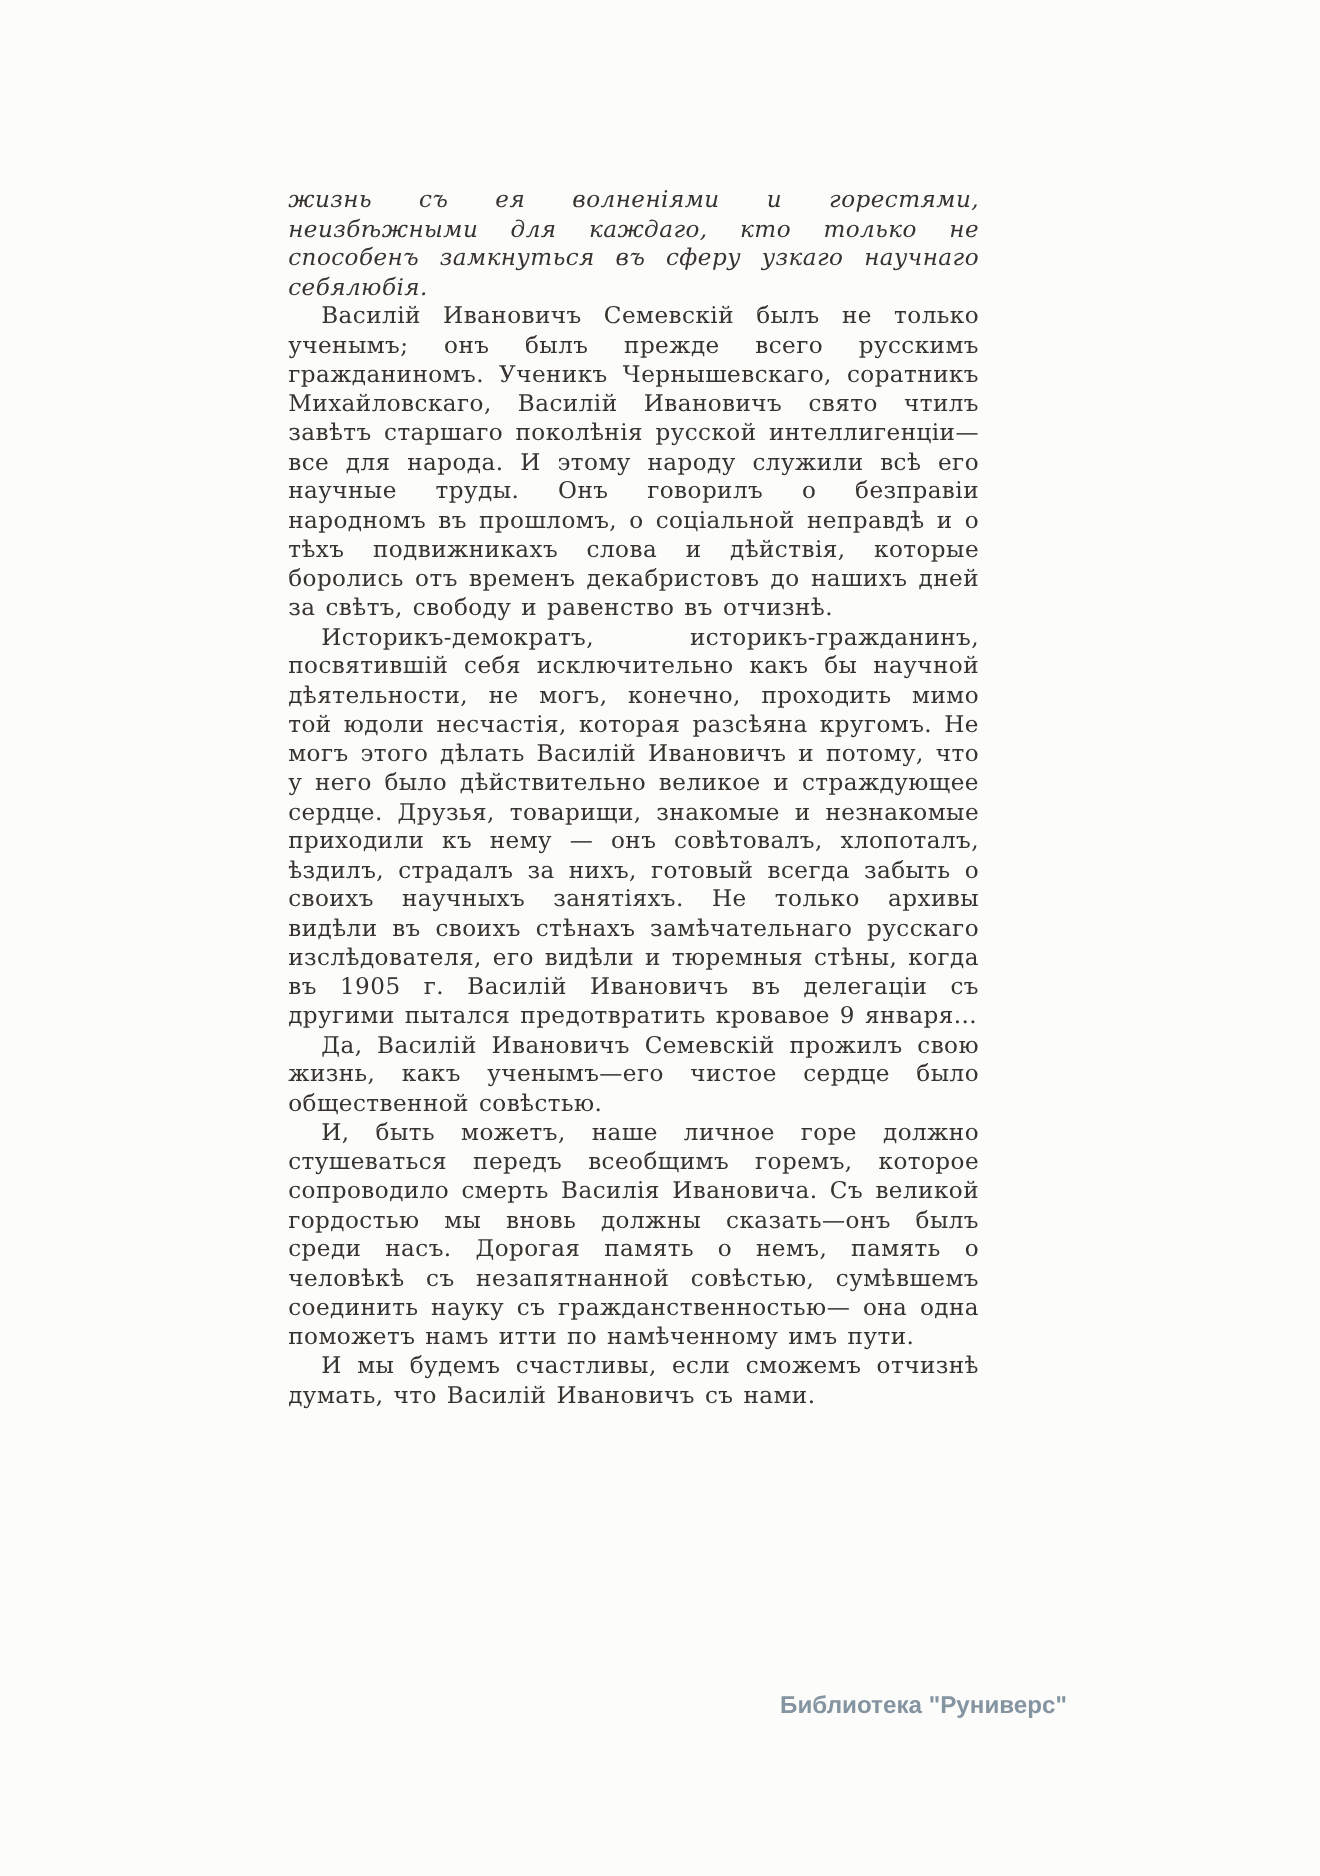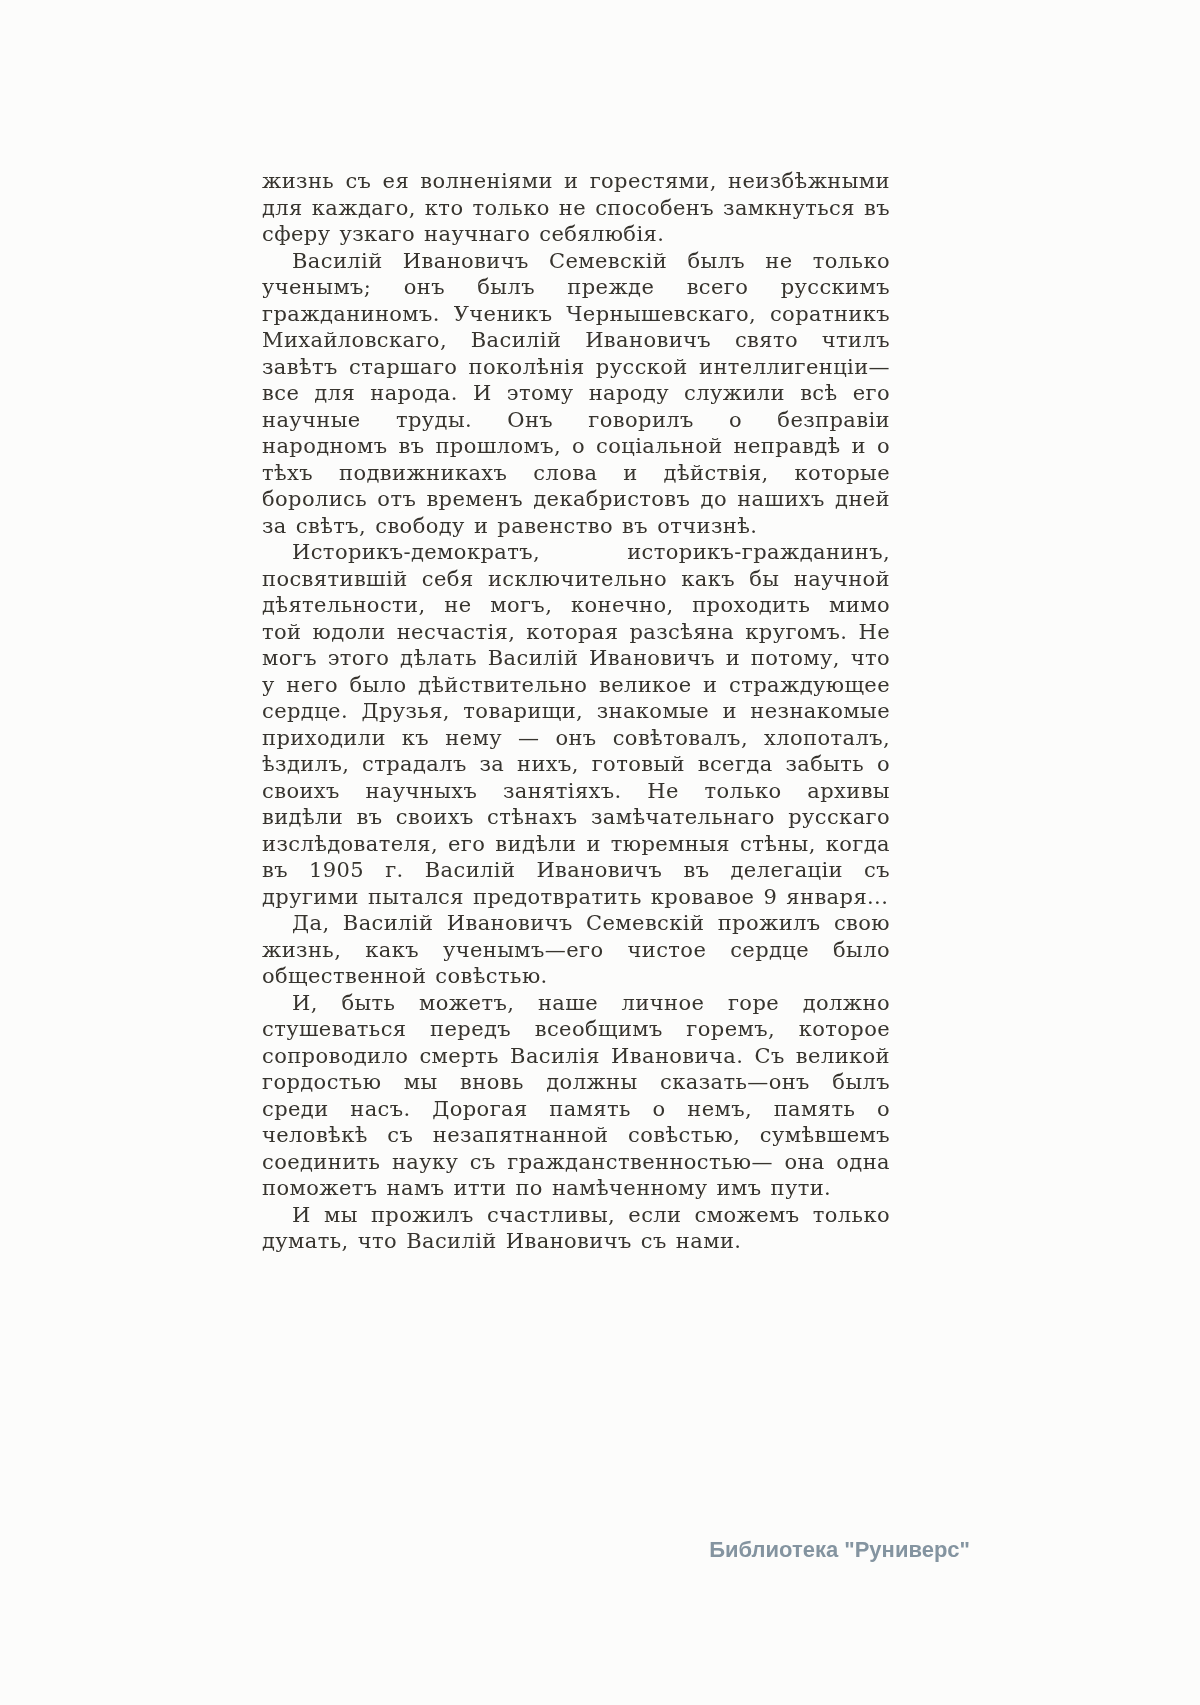--- a/index.html
+++ b/index.html
@@ -30,20 +30,21 @@
     text-align: justify;
     letter-spacing: 0.4px;
     word-spacing: 2px;
   }
   .para {
     margin: 0;
     text-indent: 30px;
   }
   .para.no-indent {
     text-indent: 0;
+    font-style: italic;
   }
   .watermark {
     position: absolute;
     right: 230px;
     bottom: 142px;
     font-family: "Liberation Sans", "DejaVu Sans", sans-serif;
     font-weight: bold;
     font-size: 22px;
     color: #8494A0;
     white-space: nowrap;
@@ -53,18 +54,18 @@
 <body>
 
 <div class="page">
 
   <div class="text-block">
     <p class="para no-indent">жизнь съ ея волненіями и горестями, неизбѣжными для каждаго, кто только не способенъ замкнуться въ сферу узкаго научнаго себялюбія.</p>
     <p class="para">Василій Ивановичъ Семевскій былъ не только ученымъ; онъ былъ прежде всего русскимъ гражданиномъ. Ученикъ Чернышевскаго, соратникъ Михайловскаго, Василій Ивановичъ свято чтилъ завѣтъ старшаго поколѣнія русской интеллигенціи—все для народа. И этому народу служили всѣ его научные труды. Онъ говорилъ о безправіи народномъ въ прошломъ, о соціальной неправдѣ и о тѣхъ подвижникахъ слова и дѣйствія, которые боролись отъ временъ декабристовъ до нашихъ дней за свѣтъ, свободу и равенство въ отчизнѣ.</p>
     <p class="para">Историкъ-демократъ, историкъ-гражданинъ, посвятившій себя исключительно какъ бы научной дѣятельности, не могъ, конечно, проходить мимо той юдоли несчастія, которая разсѣяна кругомъ. Не могъ этого дѣлать Василій Ивановичъ и потому, что у него было дѣйствительно великое и страждующее сердце. Друзья, товарищи, знакомые и незнакомые приходили къ нему — онъ совѣтовалъ, хлопоталъ, ѣздилъ, страдалъ за нихъ, готовый всегда забыть о своихъ научныхъ занятіяхъ. Не только архивы видѣли въ своихъ стѣнахъ замѣчательнаго русскаго изслѣдователя, его видѣли и тюремныя стѣны, когда въ 1905 г. Василій Ивановичъ въ делегаціи съ другими пытался предотвратить кровавое 9 января...</p>
     <p class="para">Да, Василій Ивановичъ Семевскій прожилъ свою жизнь, какъ ученымъ—его чистое сердце было общественной совѣстью.</p>
     <p class="para">И, быть можетъ, наше личное горе должно стушеваться передъ всеобщимъ горемъ, которое сопроводило смерть Василія Ивановича. Съ великой гордостью мы вновь должны сказать—онъ былъ среди насъ. Дорогая память о немъ, память о человѣкѣ съ незапятнанной совѣстью, сумѣвшемъ соединить науку съ гражданственностью— она одна поможетъ намъ итти по намѣченному имъ пути.</p>
-    <p class="para">И мы прожилъ счастливы, если сможемъ только думать, что Василій Ивановичъ съ нами.</p>
+    <p class="para">И мы будемъ счастливы, если сможемъ отчизнѣ думать, что Василій Ивановичъ съ нами.</p>
   </div>
 
   <div class="watermark">Библиотека "Руниверс"</div>
 
 </div>
 
 </body></html>

